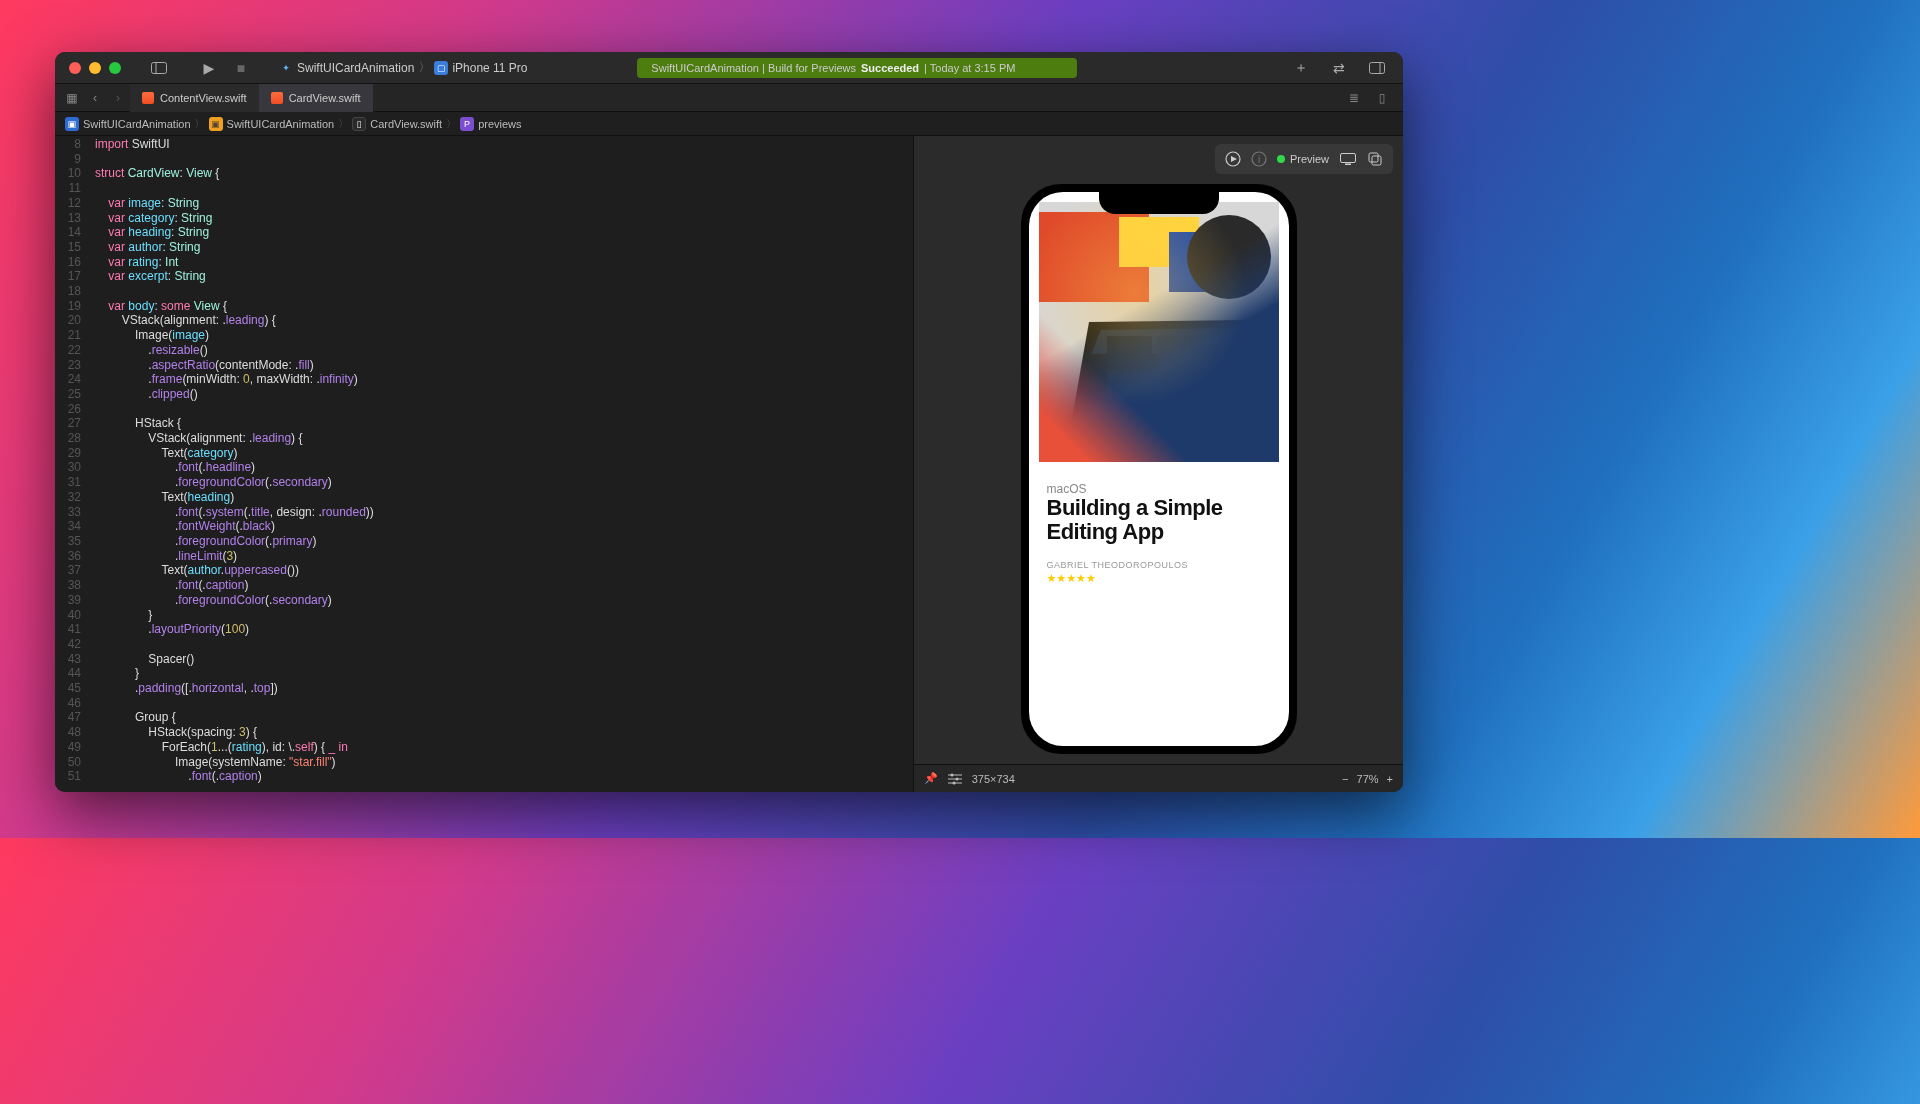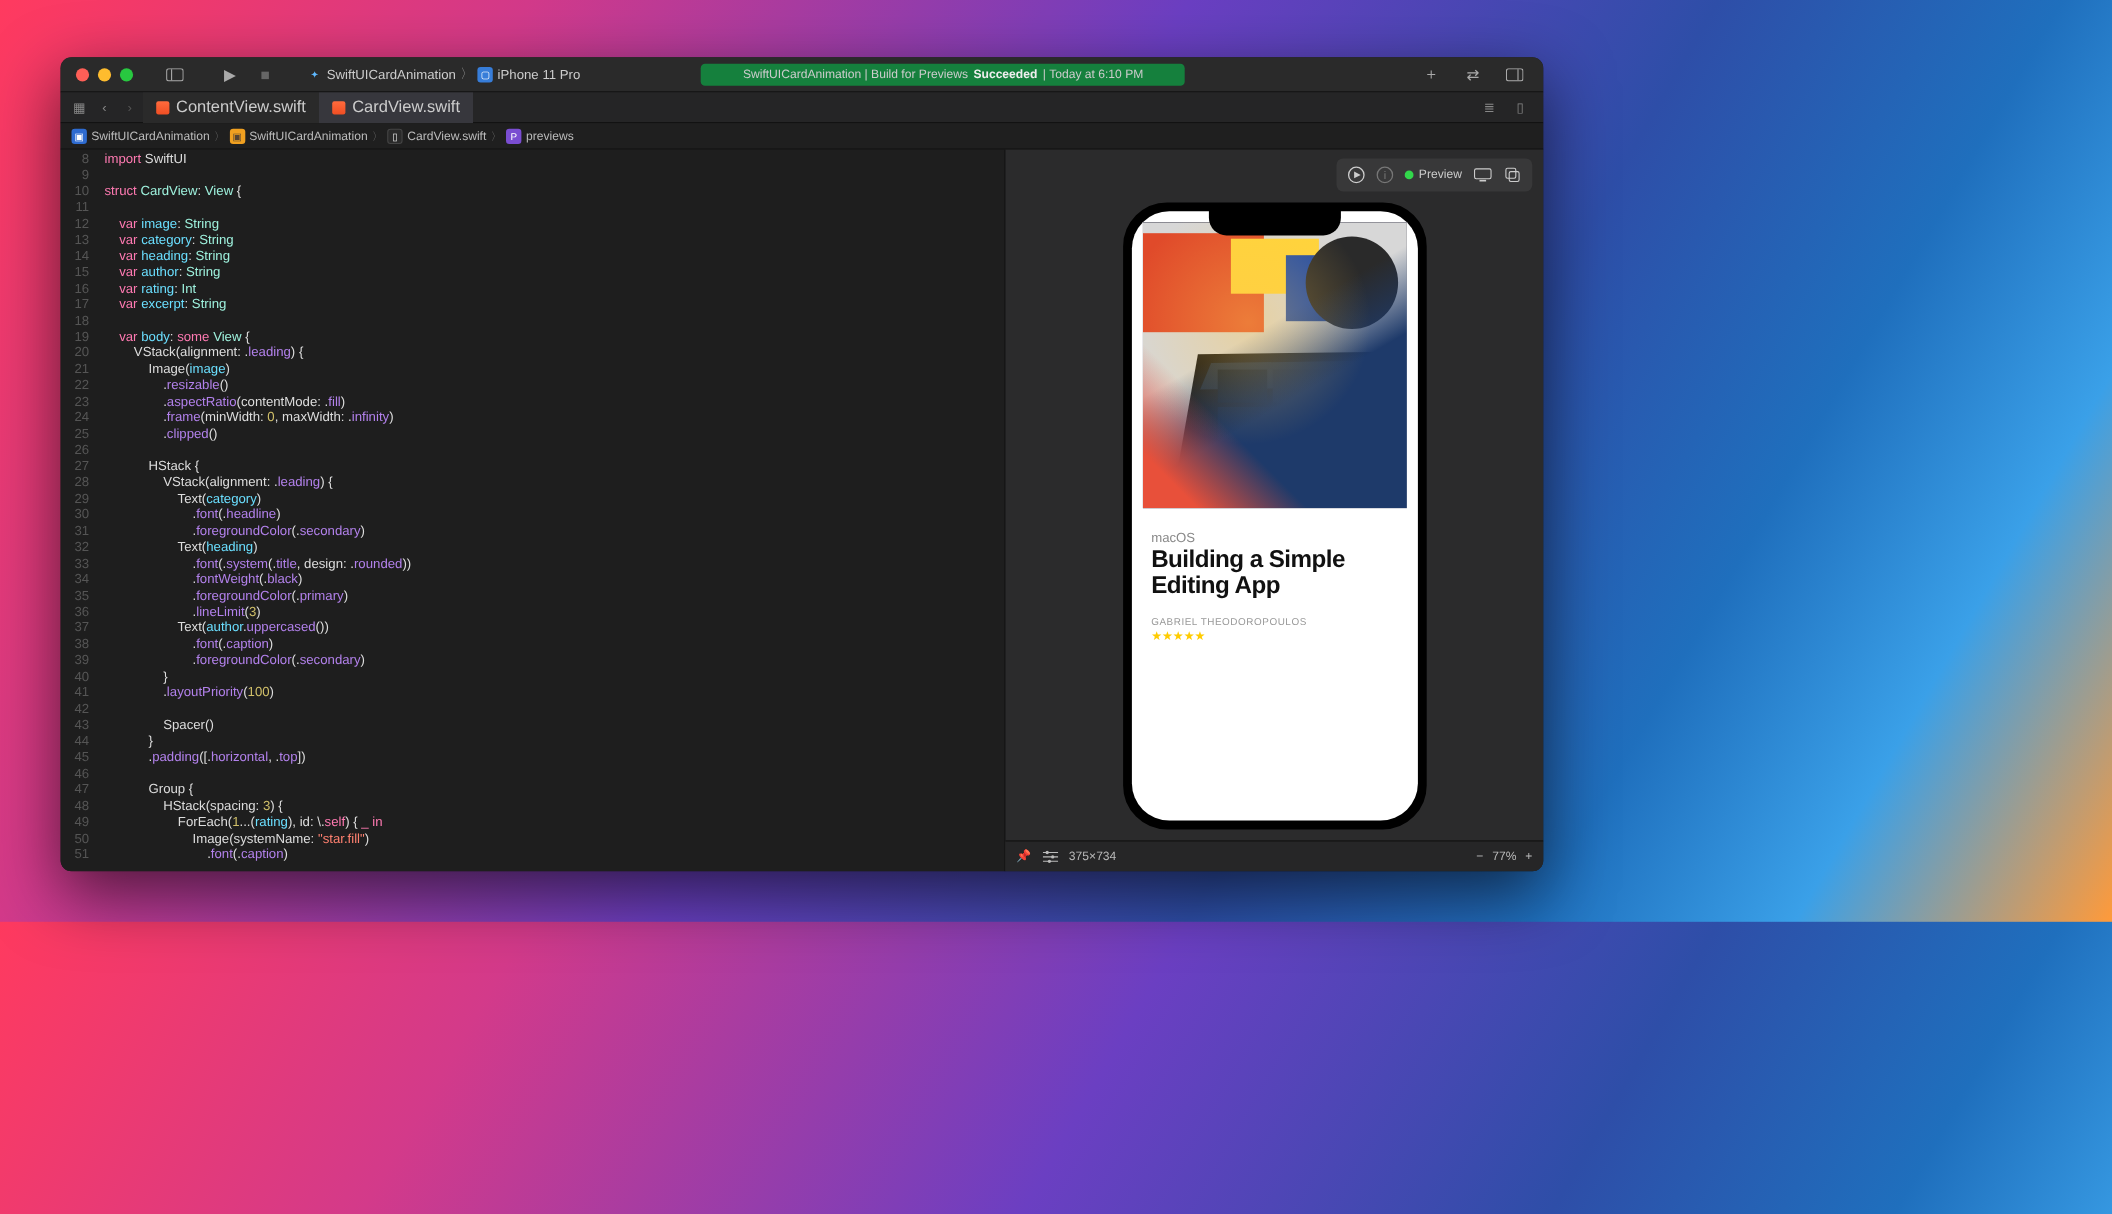--- a/index.html
+++ b/index.html
@@ -16,26 +16,26 @@
 }
 .titlebar { height:32px; background:#2a2a2a; border-bottom:1px solid #111; display:flex; align-items:center; padding:0 14px; gap:8px;}
 .dot{width:12px;height:12px;border-radius:50%;}
 .dot.r{background:#ff5f57}.dot.y{background:#febc2e}.dot.g{background:#28c840}
 .tb-icon{color:#aaa;font-size:14px;width:24px;height:24px;display:flex;align-items:center;justify-content:center;}
 .tb-sep{width:10px}
 .scheme{color:#ccc;font-size:12px;display:flex;align-items:center;gap:4px;}
 .scheme-icon{width:14px;height:14px;border-radius:3px;display:inline-flex;align-items:center;justify-content:center;font-size:9px;}
 .scheme-icon.app{color:#5fb9ff}
 .scheme-icon.dev{background:#377dd9;color:white;}
-.status-pill{margin:0 auto;background:#15803d;border-radius:4px;padding:4px 14px;color:#ccc;font-size:11px;display:flex;align-items:center;gap:5px;width:440px;justify-content:center;}
+.status-pill{margin:0 auto;background:#4d7c0f;border-radius:4px;padding:4px 14px;color:#ccc;font-size:11px;display:flex;align-items:center;gap:5px;width:440px;}
 .status-pill b{color:#eee;font-weight:700}
 .tb-right{margin-left:auto;display:flex;gap:14px;color:#aaa}
 .tabs{height:28px;background:#252526;display:flex;align-items:center;border-bottom:1px solid #111;gap:1px;padding-left:6px}
 .mini-icon{width:22px;height:22px;color:#888;display:flex;align-items:center;justify-content:center;font-size:12px;}
-.tab{height:28px;padding:0 12px;display:flex;align-items:center;gap:6px;color:#ccc;font-size:15px;background:#2a2a2a;}
+.tab{height:28px;padding:0 12px;display:flex;align-items:center;gap:6px;color:#ccc;font-size:11px;background:#2a2a2a;}
 .tab.active{background:#37373d;}
 .tab .fi{width:12px;height:12px;border-radius:2px;}
 .fi.swift{background:linear-gradient(#ff6b3d,#f04e23);display:flex;align-items:center;justify-content:center;font-size:8px;color:white}
 .tabs-right{margin-left:auto;display:flex;gap:6px;padding-right:10px}
 .crumbs{height:24px;background:#1f1f1f;border-bottom:1px solid #111;display:flex;align-items:center;gap:4px;padding:0 10px;font-size:11px;color:#bbb}
 .crumb{display:flex;align-items:center;gap:4px}
 .ci{width:14px;height:14px;border-radius:3px;display:inline-flex;align-items:center;justify-content:center;font-size:9px;}
 .ci.proj{background:#2e6bd0;color:white}
 .ci.fold{background:#f0a020;color:#543}
 .ci.file{background:#2a2a2a;color:#eee;border:1px solid #444}
@@ -96,21 +96,21 @@
     <div class="scheme">
       <span class="scheme-icon app">✦</span>
       <span>SwiftUICardAnimation</span>
       <span style="color:#888">〉</span>
       <span class="scheme-icon dev">▢</span>
       <span>iPhone 11 Pro</span>
     </div>
     <div class="status-pill">
       <span>SwiftUICardAnimation | Build for Previews </span>
         <b>Succeeded</b>
-        <span> | Today at 6:10 PM</span>
+        <span> | Today at 3:15 PM</span>
     </div>
     <div class="tb-right">
       <div class="tb-icon">＋</div>
       <div class="tb-icon">⇄</div>
       <div class="tb-icon">
         <svg width="16" height="12" viewBox="0 0 16 12">
             <rect x="0.5" y="0.5" width="15" height="11" rx="2" fill="none" stroke="#aaa"></rect>
             <line x1="11" y1="1" x2="11" y2="11" stroke="#aaa"></line>
           </svg>
       </div>

